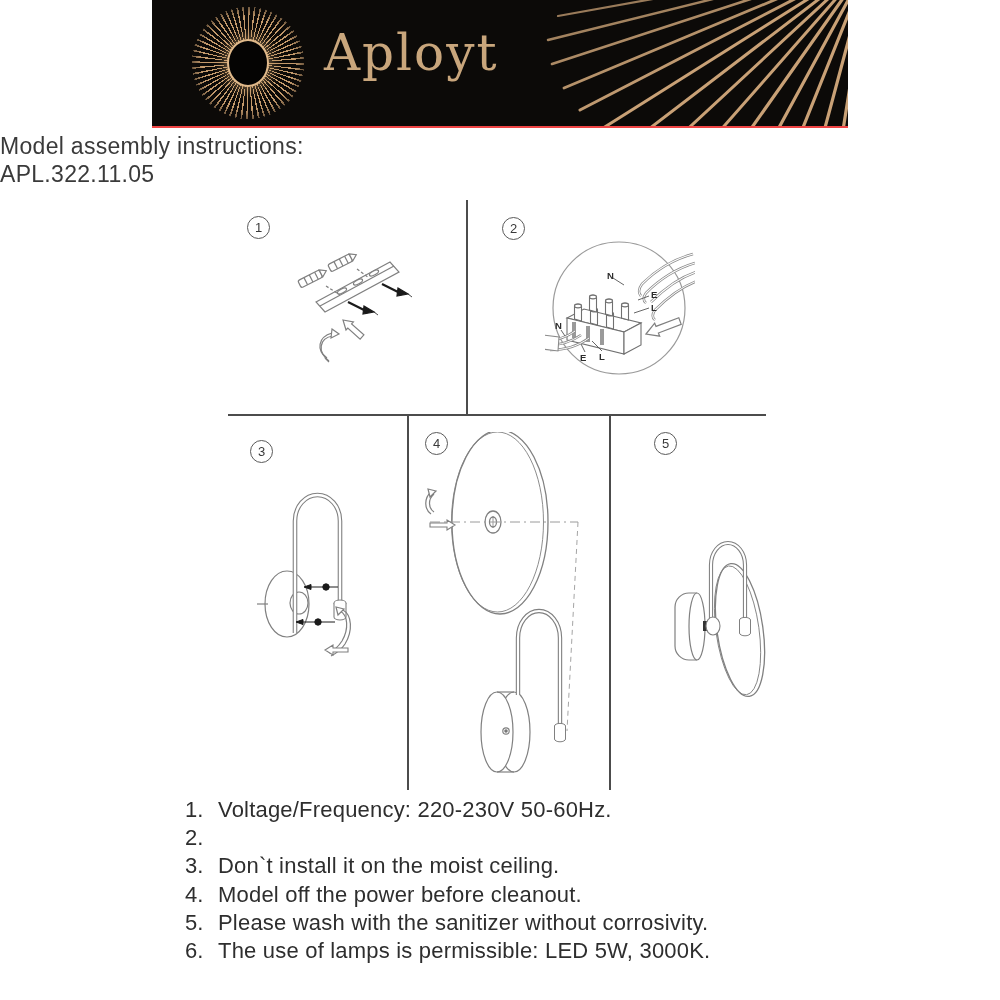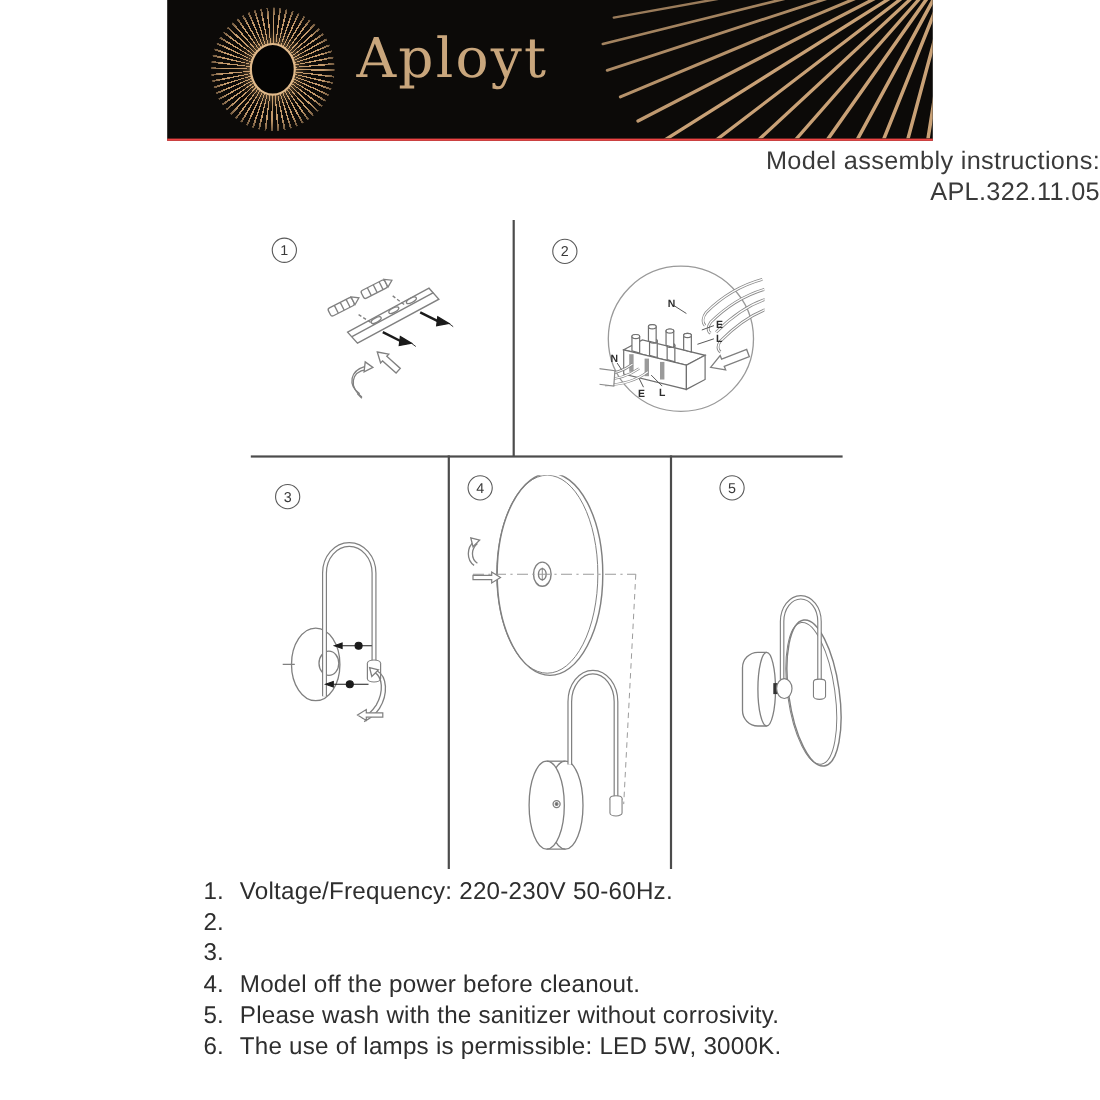--- a/index.html
+++ b/index.html
@@ -14,21 +14,21 @@
   .sunburst::after{content:"";position:absolute;inset:0;border-radius:50%;
             background:radial-gradient(circle, rgba(12,10,8,0) 58%, #0c0a08 86%);}
   .sunburst::before{content:"";position:absolute;left:50%;top:50%;width:38px;height:44px;
             transform:translate(-50%,-50%);border-radius:50%;background:#050403;
             border:2px solid #e0b98a;box-shadow:0 0 12px 3px rgba(224,178,120,.5);z-index:2;}
   .brand{position:absolute;left:172px;top:24px;font-family:"DejaVu Serif", serif;
          font-weight:400;font-size:50px;letter-spacing:2px;color:#c9a67c;}
   .rays{position:absolute;left:0;top:0;}
 
   
-  .title-block{position:absolute;left:0;top:132px;width:1000px;text-align:right;color:#3a3a3a;}
+  .title-block{position:absolute;left:0;top:132px;width:1000px;text-align:left;color:#3a3a3a;}
   .title-line{font-size:23px;line-height:28px;letter-spacing:.3px;}
 
   
   .divider{position:absolute;background:#4c4c4c;}
   .divider.v{width:2px;}
   .divider.h{height:2px;}
   .badge{position:absolute;width:21px;height:21px;border:1.4px solid #5a5a5a;border-radius:50%;
          display:flex;align-items:center;justify-content:center;font-size:13px;color:#3a3a3a;
          background:#fff;}
   .panel-svg{position:absolute;}
@@ -288,20 +288,21 @@
   <div class="instructions">
     <div class="ins-row">
       <span class="ins-num">1.</span>
       <span class="ins-text">Voltage/Frequency: 220-230V 50-60Hz.</span>
     </div>
     <div class="ins-row">
       <span class="ins-num">2.</span>
     </div>
     <div class="ins-row">
       <span class="ins-num">3.</span>
+      <span class="ins-text">Don`t install it on the moist ceiling.</span>
     </div>
     <div class="ins-row">
       <span class="ins-num">4.</span>
       <span class="ins-text">Model off the power before cleanout.</span>
     </div>
     <div class="ins-row">
       <span class="ins-num">5.</span>
       <span class="ins-text">Please wash with the sanitizer without corrosivity.</span>
     </div>
     <div class="ins-row">

